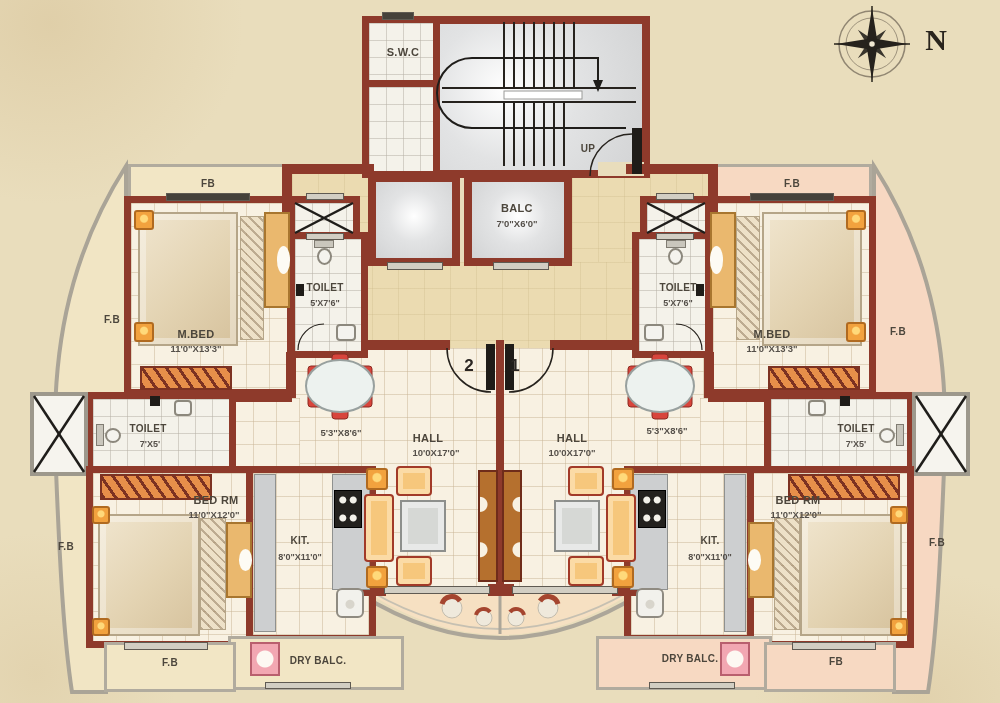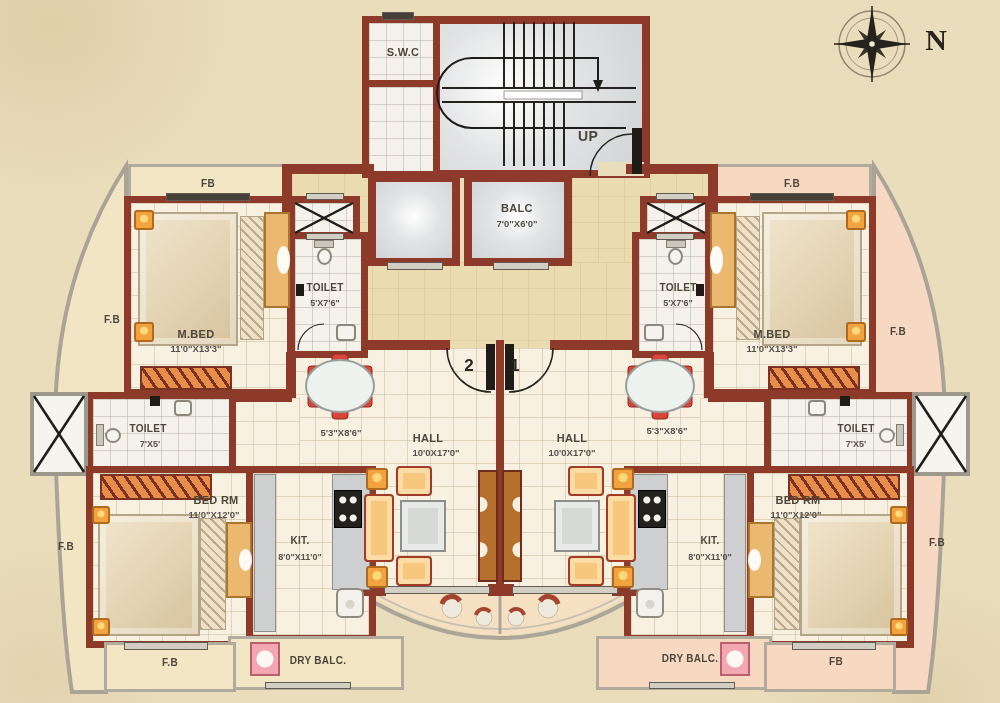--- a/index.html
+++ b/index.html
@@ -332,21 +332,21 @@
       <circle r="26" fill="none" stroke="#6b6152" stroke-width="1" opacity=".6"></circle>
       <line x1="-38" y1="0" x2="38" y2="0" stroke="#29241d" stroke-width="1.5"></line>
       <line x1="0" y1="-38" x2="0" y2="38" stroke="#29241d" stroke-width="1.5"></line>
       <path d="M 0 -36 L 5 -5 L 36 0 L 5 5 L 0 36 L -5 5 L -36 0 L -5 -5 Z" fill="#26221d"></path>
       <path d="M 0 -20 L 3.5 -3.5 L 20 0 L 3.5 3.5 L 0 20 L -3.5 3.5 L -20 0 L -3.5 -3.5 Z" fill="#26221d" transform="rotate(45)" opacity=".9"></path>
       <circle r="3.5" fill="#f0e8d2" stroke="#26221d" stroke-width="1.5"></circle>
     </g>
   </svg>
 
   <div class="lbl" style="left:403px;top:52px;">S.W.C</div>
-  <div class="lbl" style="left:588px;top:136px;font-size:14px;text-align:right;">UP</div>
+  <div class="lbl" style="left:588px;top:149px;font-size:10px;text-align:right;">UP</div>
   <div class="lbl" style="left:517px;top:208px;">BALC</div>
   <div class="dim" style="left:517px;top:224px;">7'0"X6'0"</div>
 
   <div class="lbl" style="left:208px;top:184px;font-size:10px;">FB</div>
   <div class="lbl" style="left:196px;top:334px;">M.BED</div>
   <div class="dim" style="left:196px;top:349px;">11'0"X13'3"</div>
   <div class="lbl" style="left:325px;top:288px;font-size:10px;">TOILET</div>
   <div class="dim" style="left:325px;top:303px;font-size:9px;">5'X7'6"</div>
   <div class="lbl" style="left:148px;top:429px;font-size:10px;">TOILET</div>
   <div class="dim" style="left:150px;top:444px;font-size:9px;">7'X5'</div>

